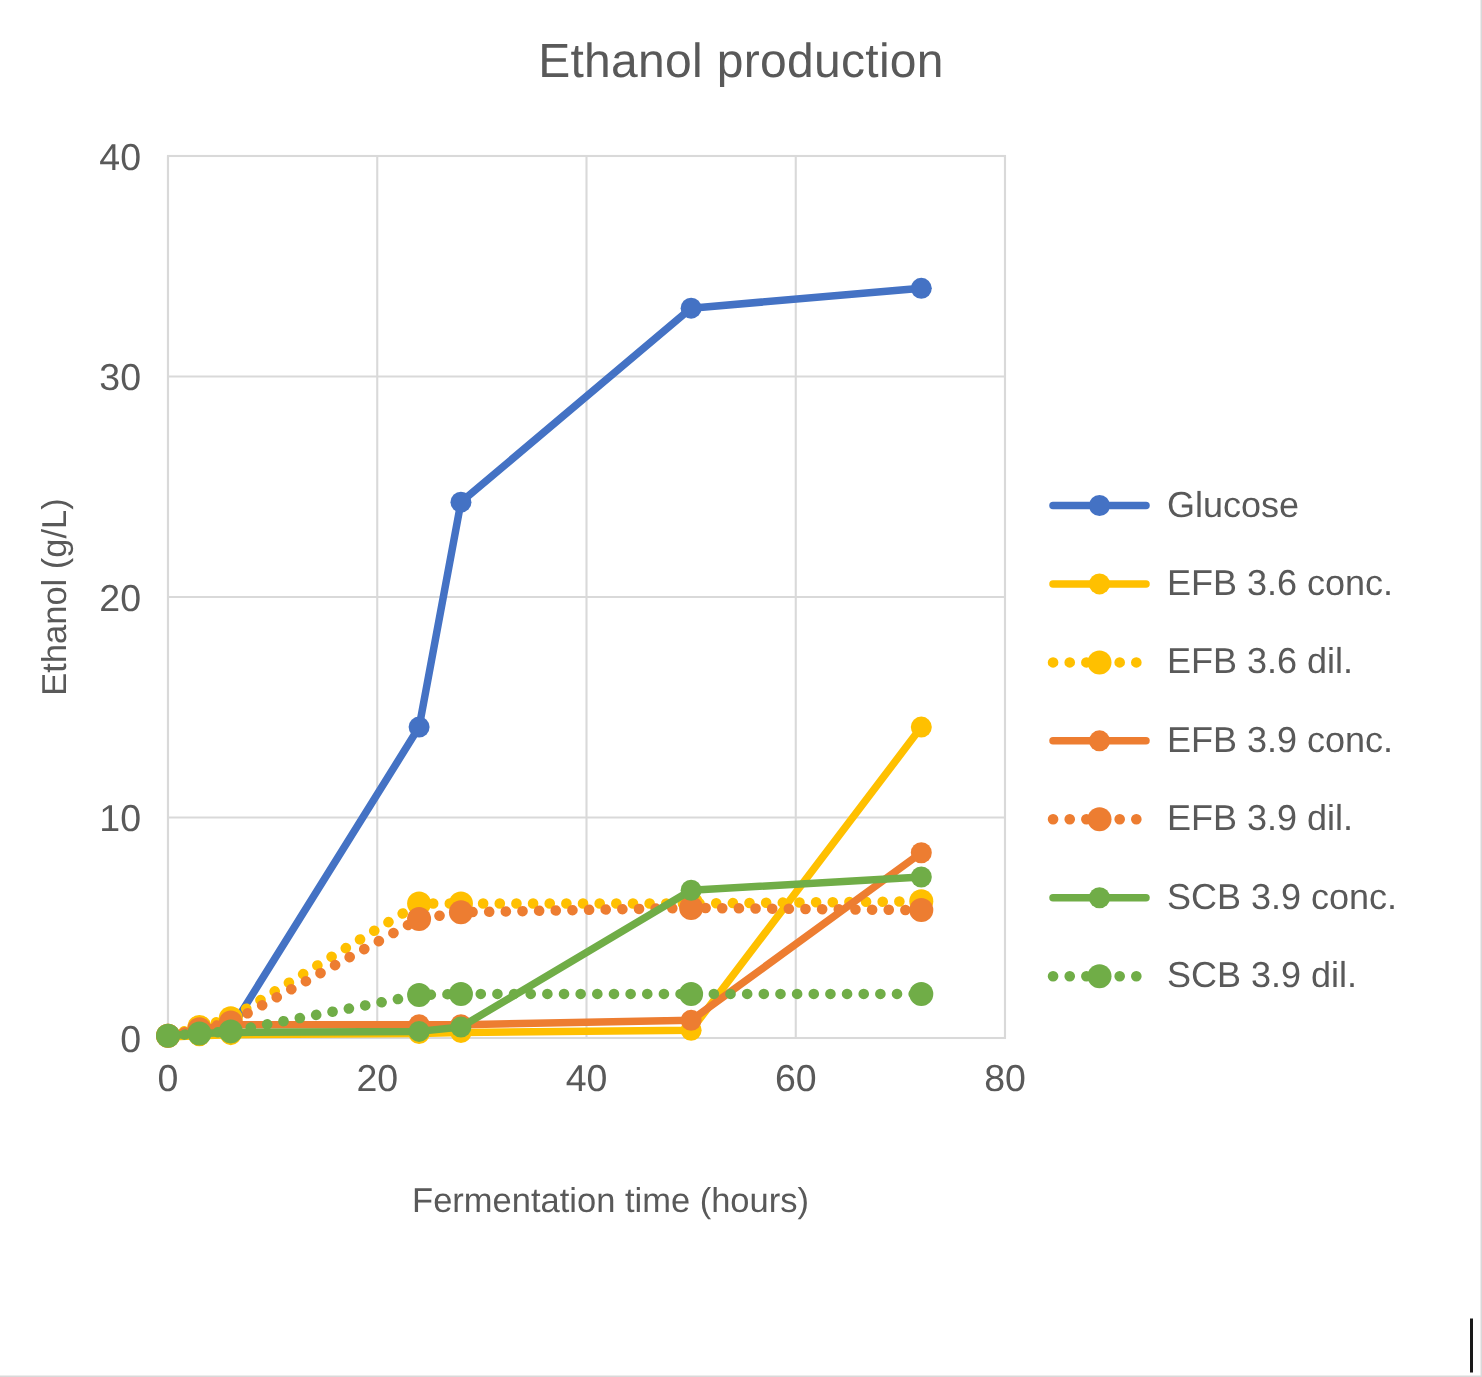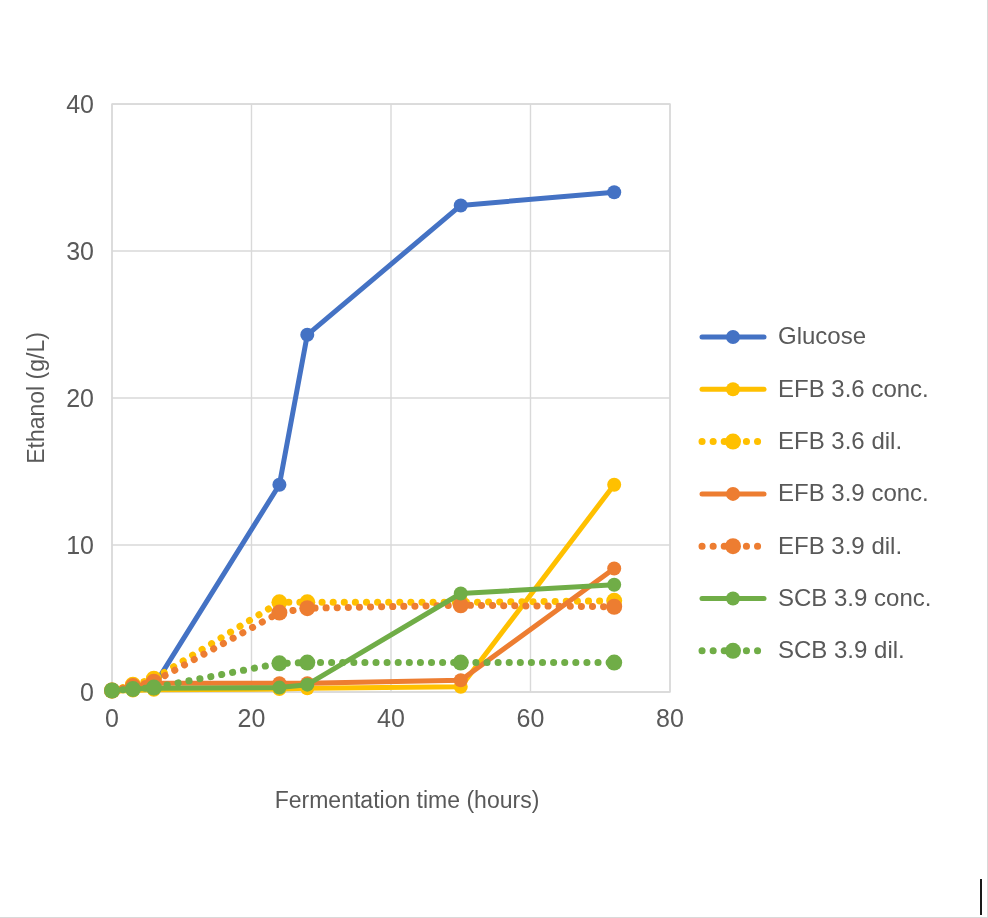--- a/index.html
+++ b/index.html
@@ -73,20 +73,21 @@
     stroke-width: 1.4;
     fill: none;
   }
   .series-line { fill: none; stroke-linecap: round; stroke-linejoin: round; }
 </style>
 </head>
 <body>
 
 <div id="chart-root">
 
+  <div id="chart-title">Ethanol production</div>
 
   <svg id="plot-svg" width="988" height="918">
     <g id="gridlines-group">
         <line x1="112" y1="104" x2="112" y2="692" class="gridline"></line>
         <line x1="251.5" y1="104" x2="251.5" y2="692" class="gridline"></line>
         <line x1="391" y1="104" x2="391" y2="692" class="gridline"></line>
         <line x1="530.5" y1="104" x2="530.5" y2="692" class="gridline"></line>
         <line x1="670" y1="104" x2="670" y2="692" class="gridline"></line>
         <line x1="112" y1="692" x2="670" y2="692" class="gridline"></line>
         <line x1="112" y1="545" x2="670" y2="545" class="gridline"></line>

